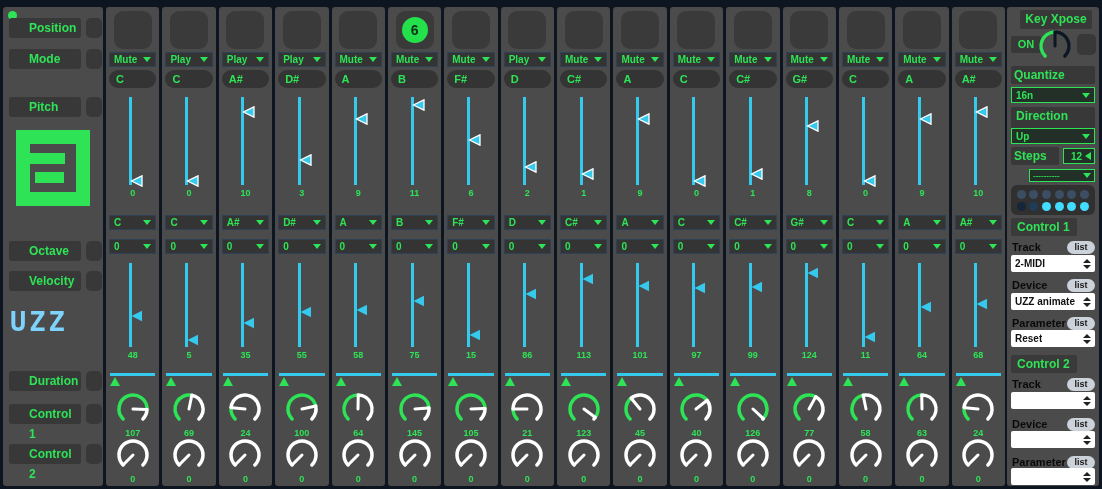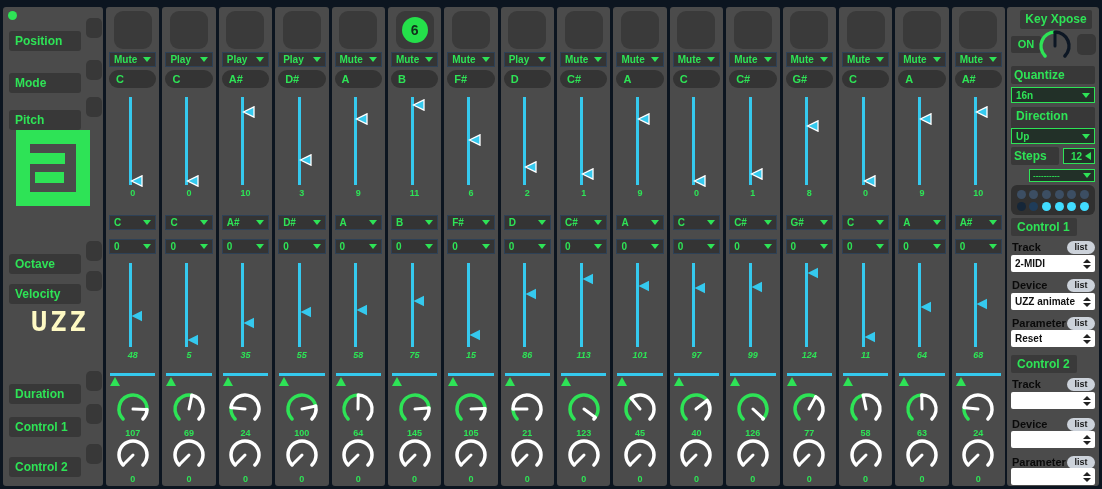--- a/index.html
+++ b/index.html
@@ -8,46 +8,46 @@
 
   
   .left-panel{position:absolute;left:3px;top:7px;width:100px;height:479px;background:#4b4b4b;border-radius:3px;}
   .columns{position:absolute;left:106px;top:7px;width:899px;height:479px;display:flex;gap:3px;}
   .col{flex:1;position:relative;background:#4b4b4b;border-radius:3px;}
   .right-panel{position:absolute;left:1007px;top:7px;width:92px;height:479px;background:#4b4b4b;border-radius:3px;}
 
   
   .led{position:absolute;left:5px;top:4px;width:9px;height:9px;border-radius:50%;background:#2ee356;}
   .lrow{position:absolute;left:6px;width:72px;height:20px;background:#383838;border-radius:3px;
-        color:#2ee356;font:bold 12px/20px "Liberation Sans",sans-serif;padding-left:6px;box-sizing:border-box;margin-top:13px;}
+        color:#2ee356;font:bold 12px/20px "Liberation Sans",sans-serif;padding-left:20px;box-sizing:border-box;}
   .lbtn{position:absolute;left:83px;width:16px;height:20px;background:#383838;border-radius:5px;}
-  .y0{top:11px}.y1{top:53px}.y2{top:90px}.y3{top:234px}.y4{top:264px}.y5{top:364px}.y6{top:397px}.y7{top:437px}
+  .y0{top:11px}.y1{top:42px}.y2{top:90px}.y3{top:234px}.y4{top:264px}.y5{top:364px}.y6{top:397px}.y7{top:437px}
   .logo-a{position:absolute;left:13px;top:123px;width:74px;height:76px;border:14px solid #2ee356;box-sizing:border-box;}
   .logo-a .bar1{position:absolute;left:0;top:9px;width:35px;height:11px;background:#2ee356;}
   .logo-a .bar2{position:absolute;left:5px;top:28px;width:29px;height:11px;background:#2ee356;}
-  .logo-uzz{position:absolute;left:7px;top:300px;color:#fef9c3;
-            font:bold 27px/30px "DejaVu Sans Mono",monospace;letter-spacing:3px;margin-left:21px;}
+  .logo-uzz{position:absolute;left:7px;top:300px;color:#7dd3fc;
+            font:bold 27px/30px "DejaVu Sans Mono",monospace;letter-spacing:3px;}
 
   
   .pad{position:absolute;top:4px;left:50%;transform:translateX(-50%);width:38px;height:38px;background:#3a3a3a;border-radius:9px;}
   .stepdot{position:absolute;inset:0;margin:auto;width:26px;height:26px;border-radius:50%;background:#24e04a;
            color:#11301c;font:bold 14px/26px "Liberation Sans",sans-serif;text-align:center;}
   .dd{position:absolute;left:3px;right:3px;height:15px;background:#343434;border:1px solid #2e4156;border-radius:0;
       display:flex;align-items:center;justify-content:space-between;padding:0 4px;box-sizing:border-box;}
   .dd span{color:#2ee356;font:bold 10px "Liberation Sans",sans-serif;}
   .garr{width:0;height:0;border-left:4px solid transparent;border-right:4px solid transparent;border-top:5px solid #2ee356;}
   .dd.mode{top:45px;} .dd.ndd{top:208px;} .dd.odd{top:232px;}
   .notedisp{position:absolute;top:63px;left:3px;right:3px;height:18px;background:#343434;border-radius:9px;
             color:#2ee356;font:bold 11px/18px "Liberation Sans",sans-serif;padding-left:7px;box-sizing:border-box;}
   .vslider{position:absolute;left:0;right:0;}
   .vslider.ps{top:90px;height:88px;} .vslider.vs{top:256px;height:84px;}
   .vtrack{position:absolute;left:calc(50% - 4px);top:0;bottom:0;width:3px;background:#35c9ee;}
   .vhandle{position:absolute;left:calc(50% - 3px);width:13px;height:12px;}
   .valtext{position:absolute;left:0;right:0;text-align:center;color:#2ee356;font:bold 9px "Liberation Sans",sans-serif;}
-  .pv{top:181px;} .vv{top:343px;font-style:italic;} .k1v{top:421px;} .k2v{top:467px;}
+  .pv{top:181px;} .vv{top:343px;} .k1v{top:421px;} .k2v{top:467px;}
   .duration{position:absolute;top:364px;left:4px;right:4px;height:16px;}
   .dline{position:absolute;top:2px;left:0;right:0;height:3px;background:#35c9ee;}
   .dhandle{position:absolute;top:6px;width:0;height:0;border-left:5px solid transparent;border-right:5px solid transparent;border-bottom:9px solid #2ee356;}
   .knob{position:absolute;left:50%;transform:translateX(-50%);width:36px;height:36px;}
   .k1{top:384px;} .k2{top:430px;}
 
   
   .rp-box{position:absolute;background:#383838;color:#2ee356;font:bold 12px/18px "Liberation Sans",sans-serif;border-radius:2px;box-sizing:border-box;}
   .kxlabel{left:13px;top:3px;width:72px;height:19px;text-align:center;line-height:19px;}
   .on-btn{position:absolute;left:4px;top:29px;width:30px;height:17px;background:#383838;color:#2ee356;

